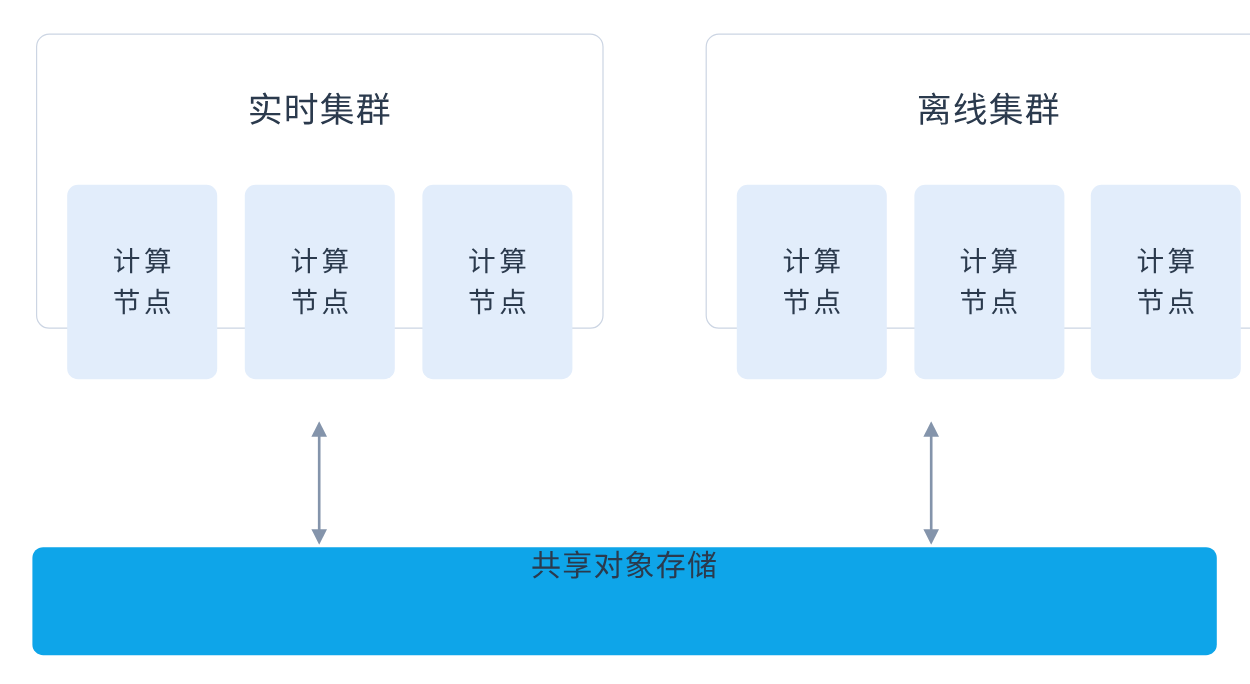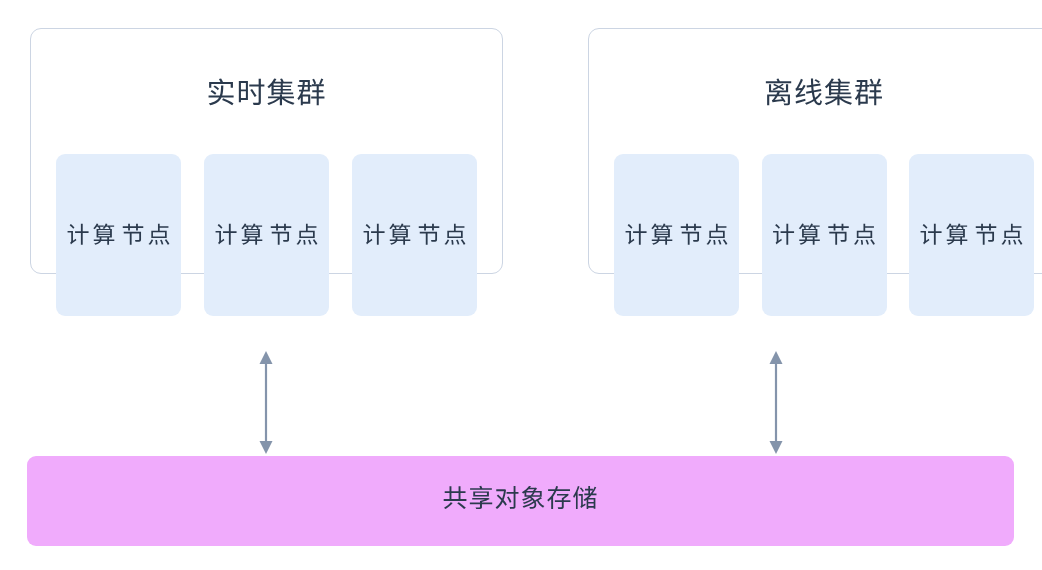--- a/index.html
+++ b/index.html
@@ -57,21 +57,21 @@
     display: flex;
     justify-content: space-between;
     align-items: stretch;
   }
   .node-card {
     flex: 0 0 125px;
     height: 162px;
     background: #e2edfb;
     border-radius: 9px;
     display: flex;
-    flex-direction: row;
+    flex-direction: column;
     align-items: center;
     justify-content: center;
     box-sizing: border-box;
   }
   .node-line {
     font-size: 23px;
     line-height: 34px;
     letter-spacing: 3px;
     text-indent: 3px;
     color: #2b3a4d;
@@ -89,27 +89,25 @@
   #connector-offline  { left: 764px; }
   .connector svg { display: block; }
 
   
   #storage-bar {
     position: absolute;
     left: 27px;
     top: 456px;
     width: 987px;
     height: 90px;
-    background: #f0abfc;
+    background: #0ea5e9;
     border-radius: 9px;
     display: flex;
-    align-items: center;
     justify-content: center;
     box-sizing: border-box;
-    font-family: Liberation Mono, monospace;
   }
   #storage-bar .storage-label {
     font-size: 25px;
     line-height: 32px;
     letter-spacing: 1px;
     color: #2b3a4d;
     white-space: nowrap;
   }
 </style>
 </head>

